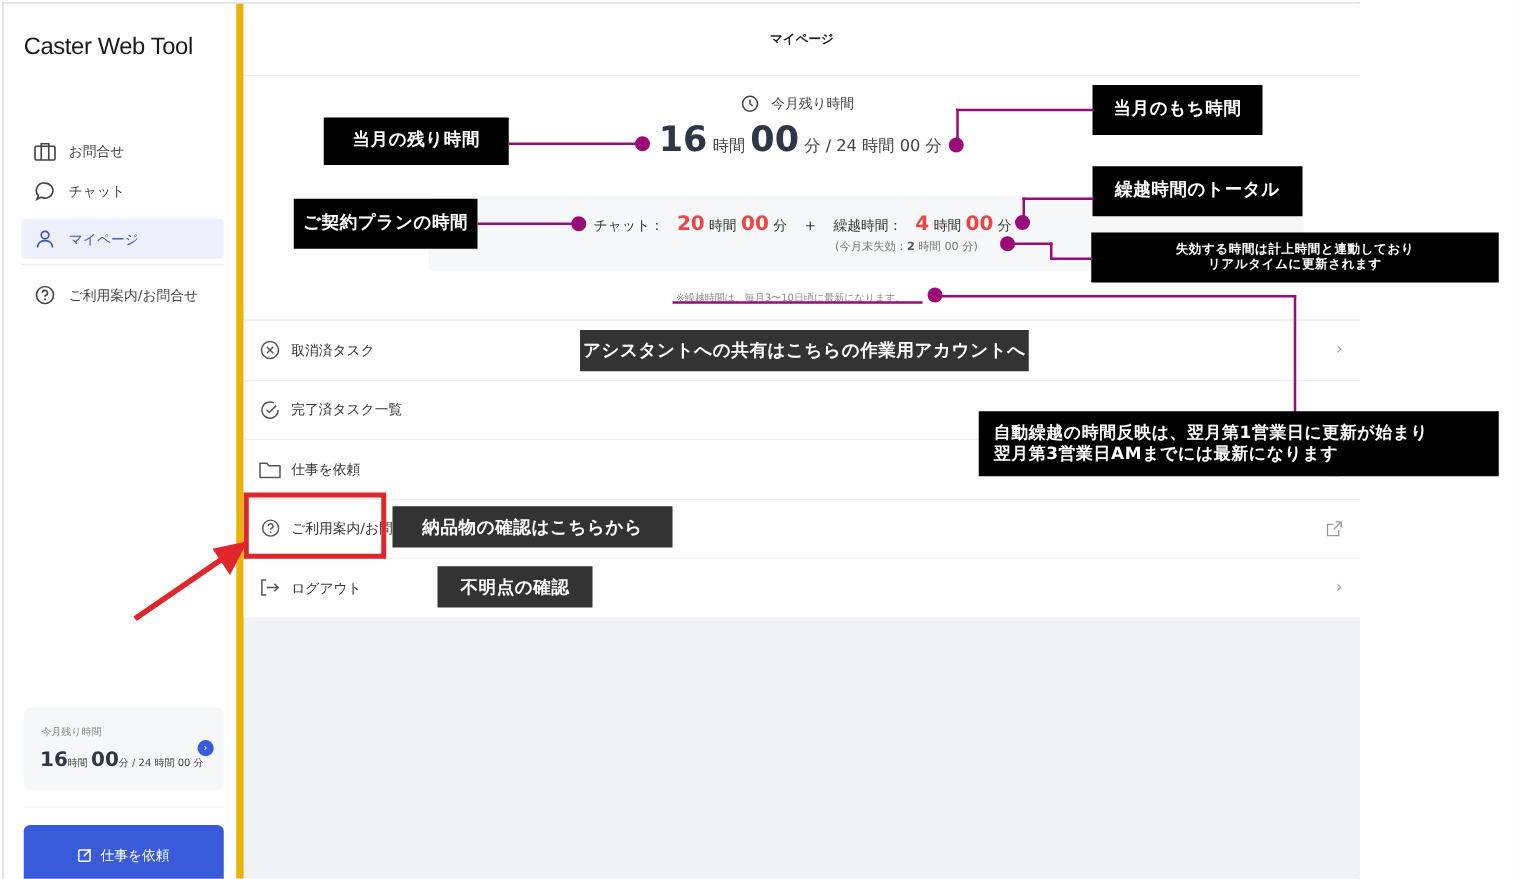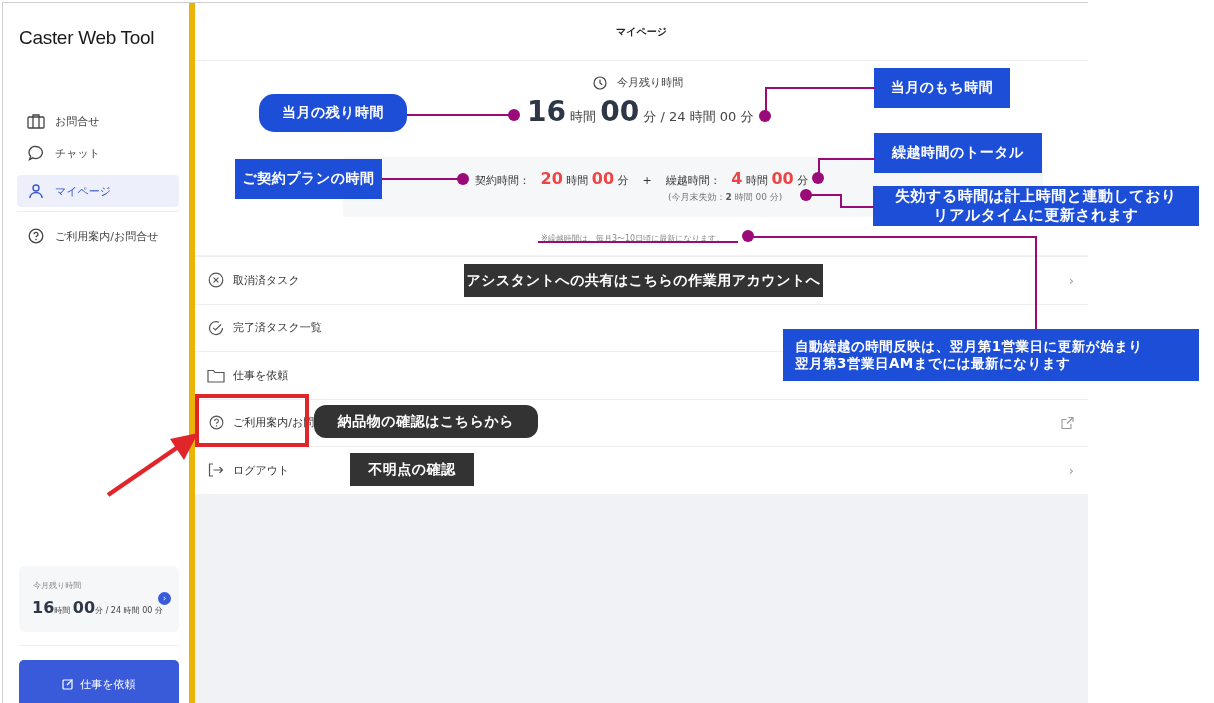--- a/index.html
+++ b/index.html
@@ -39,21 +39,21 @@
     .plan-sub b { color: #555; }
     .note { position: absolute; left: 346px; top: 172px; font-size: 8px; color: #888; white-space: nowrap; }
 
     .list { position: absolute; left: 0; top: 253px; width: 893px; background: #fff; }
     .row { position: relative; height: 47.5px; border-top: 1px solid #efefef; display: flex; align-items: center; padding-left: 12px; font-size: 11px; color: #333; cursor: pointer; }
     .row .ic { width: 18px; height: 18px; display: inline-flex; align-items: center; justify-content: center; margin-right: 8px; }
     .row .trail { position: absolute; right: 14px; top: 50%; transform: translateY(-50%); color: #999; font-size: 13px; }
     .row .acct-val { margin-left: 10px; font-size: 11px; color: #333; }
 
     
-    .ann { position: absolute; background: #1d4ed8; color: #fff; font-size: 14px; font-weight: 700; display: flex; align-items: center; justify-content: center; text-align: center; line-height: 1.25; letter-spacing: 0.5px; }
+    .ann { position: absolute; background: #000000; color: #fff; font-size: 14px; font-weight: 700; display: flex; align-items: center; justify-content: center; text-align: center; line-height: 1.25; letter-spacing: 0.5px; }
     .dark { position: absolute; background: #333333; color: #fff; font-size: 14px; font-weight: 700; display: flex; align-items: center; justify-content: center; letter-spacing: 0.5px; }
     .line { position: absolute; background: #9a0a78; }
     .dot { position: absolute; width: 12px; height: 12px; border-radius: 50%; background: #9a0a78; }
     .redbox { position: absolute; border: 4px solid #e0262a; }
     svg { display: block; }
   </style>
 </head>
 <body>
 
 <div class="frame">
@@ -136,21 +136,21 @@
         <span>今月残り時間</span>
       </div>
       <div class="remain-val">
         <b>16</b> <span>時間</span>
         <b>00</b> <span>分</span>
         <span>/ 24 時間 00 分</span>
       </div>
 
       <div class="plan-box">
         <div class="plan-row">
-          <span>契約時間：</span>&nbsp;&nbsp;
+          <span>チャット：</span>&nbsp;&nbsp;
           <b>20</b> <span>時間</span>
           <b>00</b> <span>分</span>
           &nbsp;&nbsp;&nbsp;<span>+</span>&nbsp;&nbsp;&nbsp;
           <span>繰越時間：</span>&nbsp;&nbsp;
           <b>4</b> <span>時間</span>
           <b>00</b> <span>分</span>
         </div>
         <div class="plan-sub">
           <span>(今月末失効：</span><b>2</b> <span>時間 00 分)</span>
         </div>
@@ -216,57 +216,57 @@
               <path d="M5.5 7h9M11.5 4l3 3-3 3" fill="none" stroke="#555" stroke-width="1.2"></path>
             </svg>
         </span>
         <span>ログアウト</span>
         <span class="trail">›</span>
       </div>
     </section>
   </main>
 </div>
 
-<div class="ann" style="left:259px;top:94px;width:148px;height:38px;border-radius:15px;">当月の残り時間</div>
+<div class="ann" style="left:259px;top:94px;width:148px;height:38px;">当月の残り時間</div>
 <div class="line" style="left:407px;top:114px;width:104px;height:2px;"></div>
 <div class="dot" style="left:508px;top:109px;"></div>
 
 <div class="ann" style="left:874px;top:68px;width:136px;height:40px;">当月のもち時間</div>
 <div class="line" style="left:765px;top:87px;width:110px;height:2px;"></div>
 <div class="line" style="left:765px;top:87px;width:2px;height:26px;"></div>
 <div class="dot" style="left:759px;top:110px;"></div>
 
 <div class="ann" style="left:235px;top:159px;width:147px;height:40px;">ご契約プランの時間</div>
 <div class="line" style="left:382px;top:178px;width:80px;height:2px;"></div>
 <div class="dot" style="left:457px;top:173px;"></div>
 
 <div class="ann" style="left:874px;top:133px;width:168px;height:40px;">繰越時間のトータル</div>
 <div class="line" style="left:818px;top:158px;width:57px;height:2px;"></div>
 <div class="line" style="left:818px;top:158px;width:2px;height:18px;"></div>
 <div class="dot" style="left:812px;top:172px;"></div>
 
-<div class="ann" style="left:873px;top:186px;width:326px;height:40px;flex-direction:column;font-size:15px;">
+<div class="ann" style="left:873px;top:186px;width:326px;height:40px;flex-direction:column;font-size:10px;">
   <span>失効する時間は計上時間と連動しており</span>
   <span>リアルタイムに更新されます</span>
 </div>
 <div class="line" style="left:806px;top:194px;width:36px;height:2px;"></div>
 <div class="line" style="left:840px;top:194px;width:2px;height:13px;"></div>
 <div class="line" style="left:840px;top:206px;width:34px;height:2px;"></div>
 <div class="dot" style="left:800px;top:189px;"></div>
 
 <div class="line" style="left:538px;top:241px;width:200px;height:2px;"></div>
 <div class="dot" style="left:742px;top:230px;"></div>
 <div class="line" style="left:750px;top:236px;width:287px;height:2px;"></div>
 <div class="line" style="left:1035px;top:236px;width:2px;height:95px;"></div>
 <div class="ann" style="left:783px;top:329px;width:416px;height:52px;flex-direction:column;align-items:flex-start;padding-left:12px;font-size:13.5px;">
   <span>自動繰越の時間反映は、翌月第1営業日に更新が始まり</span>
   <span>翌月第3営業日AMまでには最新になります</span>
 </div>
 
 <div class="dark" style="left:464px;top:264px;width:359px;height:33px;">アシスタントへの共有はこちらの作業用アカウントへ</div>
-<div class="dark" style="left:314px;top:405px;width:224px;height:33px;border-radius:12px;">納品物の確認はこちらから</div>
+<div class="dark" style="left:314px;top:405px;width:224px;height:33px;">納品物の確認はこちらから</div>
 <div class="dark" style="left:350px;top:453px;width:124px;height:33px;">不明点の確認</div>
 
 <div class="redbox" style="left:195px;top:394px;width:114px;height:53px;"></div>
 <svg style="position:absolute;left:100px;top:425px;" width="110" height="75" viewBox="0 0 110 75">
   <line x1="8" y1="70" x2="78" y2="22" stroke="#e0262a" stroke-width="4.5"></line>
   <polygon points="98,8 70,14 84,35" fill="#e0262a"></polygon>
 </svg>
 
 </body></html>

